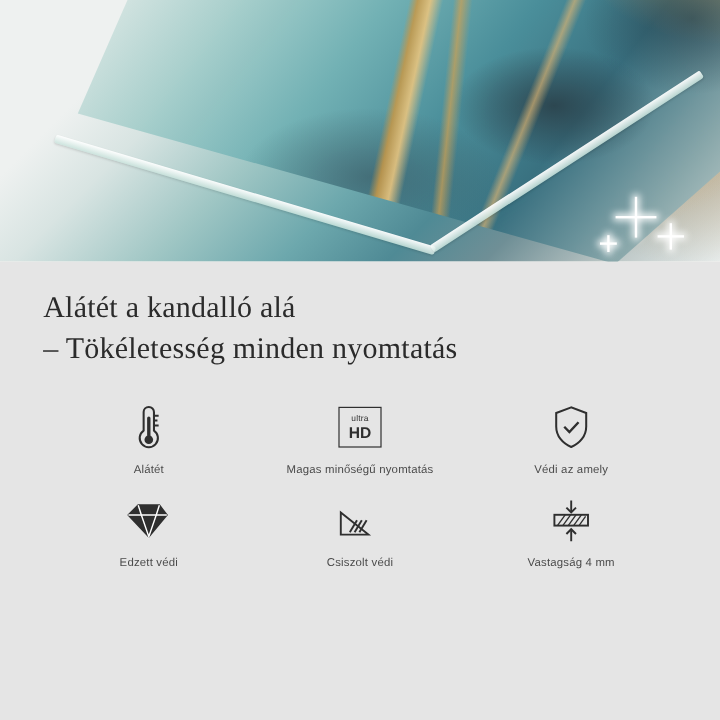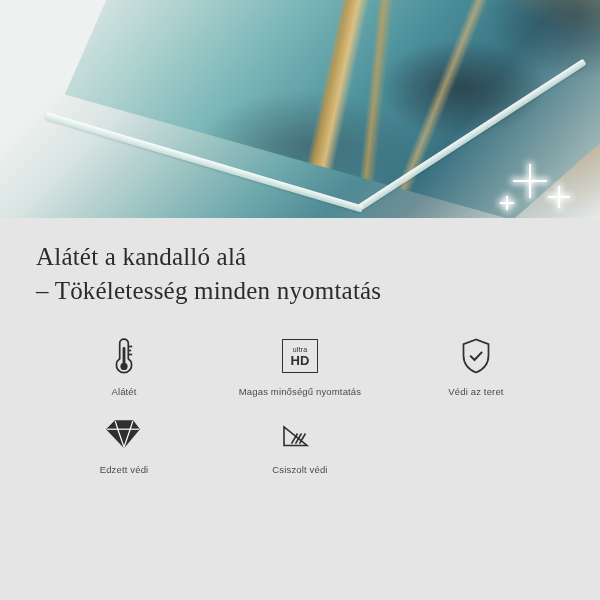--- a/index.html
+++ b/index.html
@@ -254,21 +254,21 @@
         <div class="feature-label">Magas minőségű nyomtatás</div>
       </div>
 
       <div class="feature">
         <div class="feature-icon">
           <svg width="34" height="40" viewBox="0 0 34 40" fill="none" stroke="#2f2f2f" stroke-width="1.7">
             <path d="M17 3.5 4.5 8.2v11.2c0 8 5.3 14.1 12.5 17.1 7.2-3 12.5-9.1 12.5-17.1V8.2L17 3.5z"></path>
             <path d="M11.2 19.6l4.3 4.4 7.6-8.1" stroke-width="2"></path>
           </svg>
         </div>
-        <div class="feature-label">Védi az teret</div>
+        <div class="feature-label">Védi az amely</div>
       </div>
 
       <div class="feature">
         <div class="feature-icon">
           <svg width="36" height="34" viewBox="0 0 36 34" fill="none" stroke="#2f2f2f" stroke-width="1.5">
             <path d="M9.2 4h17.6l6.2 8.2L18 30.2 1 12.2 9.2 4z" fill="#2f2f2f" stroke="#2f2f2f"></path>
             <path d="M1 12.2h32" stroke="#ffffff" stroke-width="1.2"></path>
             <path d="M9.2 4l2.6 8.2L18 30.2l6.2-18L26.8 4" stroke="#ffffff" stroke-width="1.2"></path>
           </svg>
         </div>
@@ -280,16 +280,33 @@
           <svg width="38" height="32" viewBox="0 0 38 32" fill="none" stroke="#2f2f2f" stroke-width="1.6">
             <path d="M3 27.5 L26 27.5 L3 9 Z" fill="none"></path>
             <line x1="10.5" y1="25.6" x2="16.5" y2="15.5"></line>
             <line x1="14.5" y1="25.6" x2="20.5" y2="15.5"></line>
             <line x1="18.5" y1="25.6" x2="24.5" y2="15.5"></line>
           </svg>
         </div>
         <div class="feature-label">Csiszolt védi</div>
       </div>
 
+      <div class="feature">
+        <div class="feature-icon">
+          <svg width="40" height="38" viewBox="0 0 40 38" fill="none" stroke="#2f2f2f" stroke-width="1.6">
+            <path d="M20 2 V11"></path>
+            <path d="M16 8 l4 4 4-4"></path>
+            <rect x="6" y="14" width="28" height="9" fill="none"></rect>
+            <line x1="8.5" y1="23" x2="15" y2="14" stroke-width="1.1"></line>
+            <line x1="13" y1="23" x2="19.5" y2="14" stroke-width="1.1"></line>
+            <line x1="17.5" y1="23" x2="24" y2="14" stroke-width="1.1"></line>
+            <line x1="22" y1="23" x2="28.5" y2="14" stroke-width="1.1"></line>
+            <line x1="26.5" y1="23" x2="32" y2="15.4" stroke-width="1.1"></line>
+            <path d="M20 36 V27"></path>
+            <path d="M16 30 l4 -4 4 4"></path>
+          </svg>
+        </div>
+        <div class="feature-label">Vastagság 4 mm</div>
+      </div>
 
     </div>
   </div>
 </div>
 
 </body></html>

